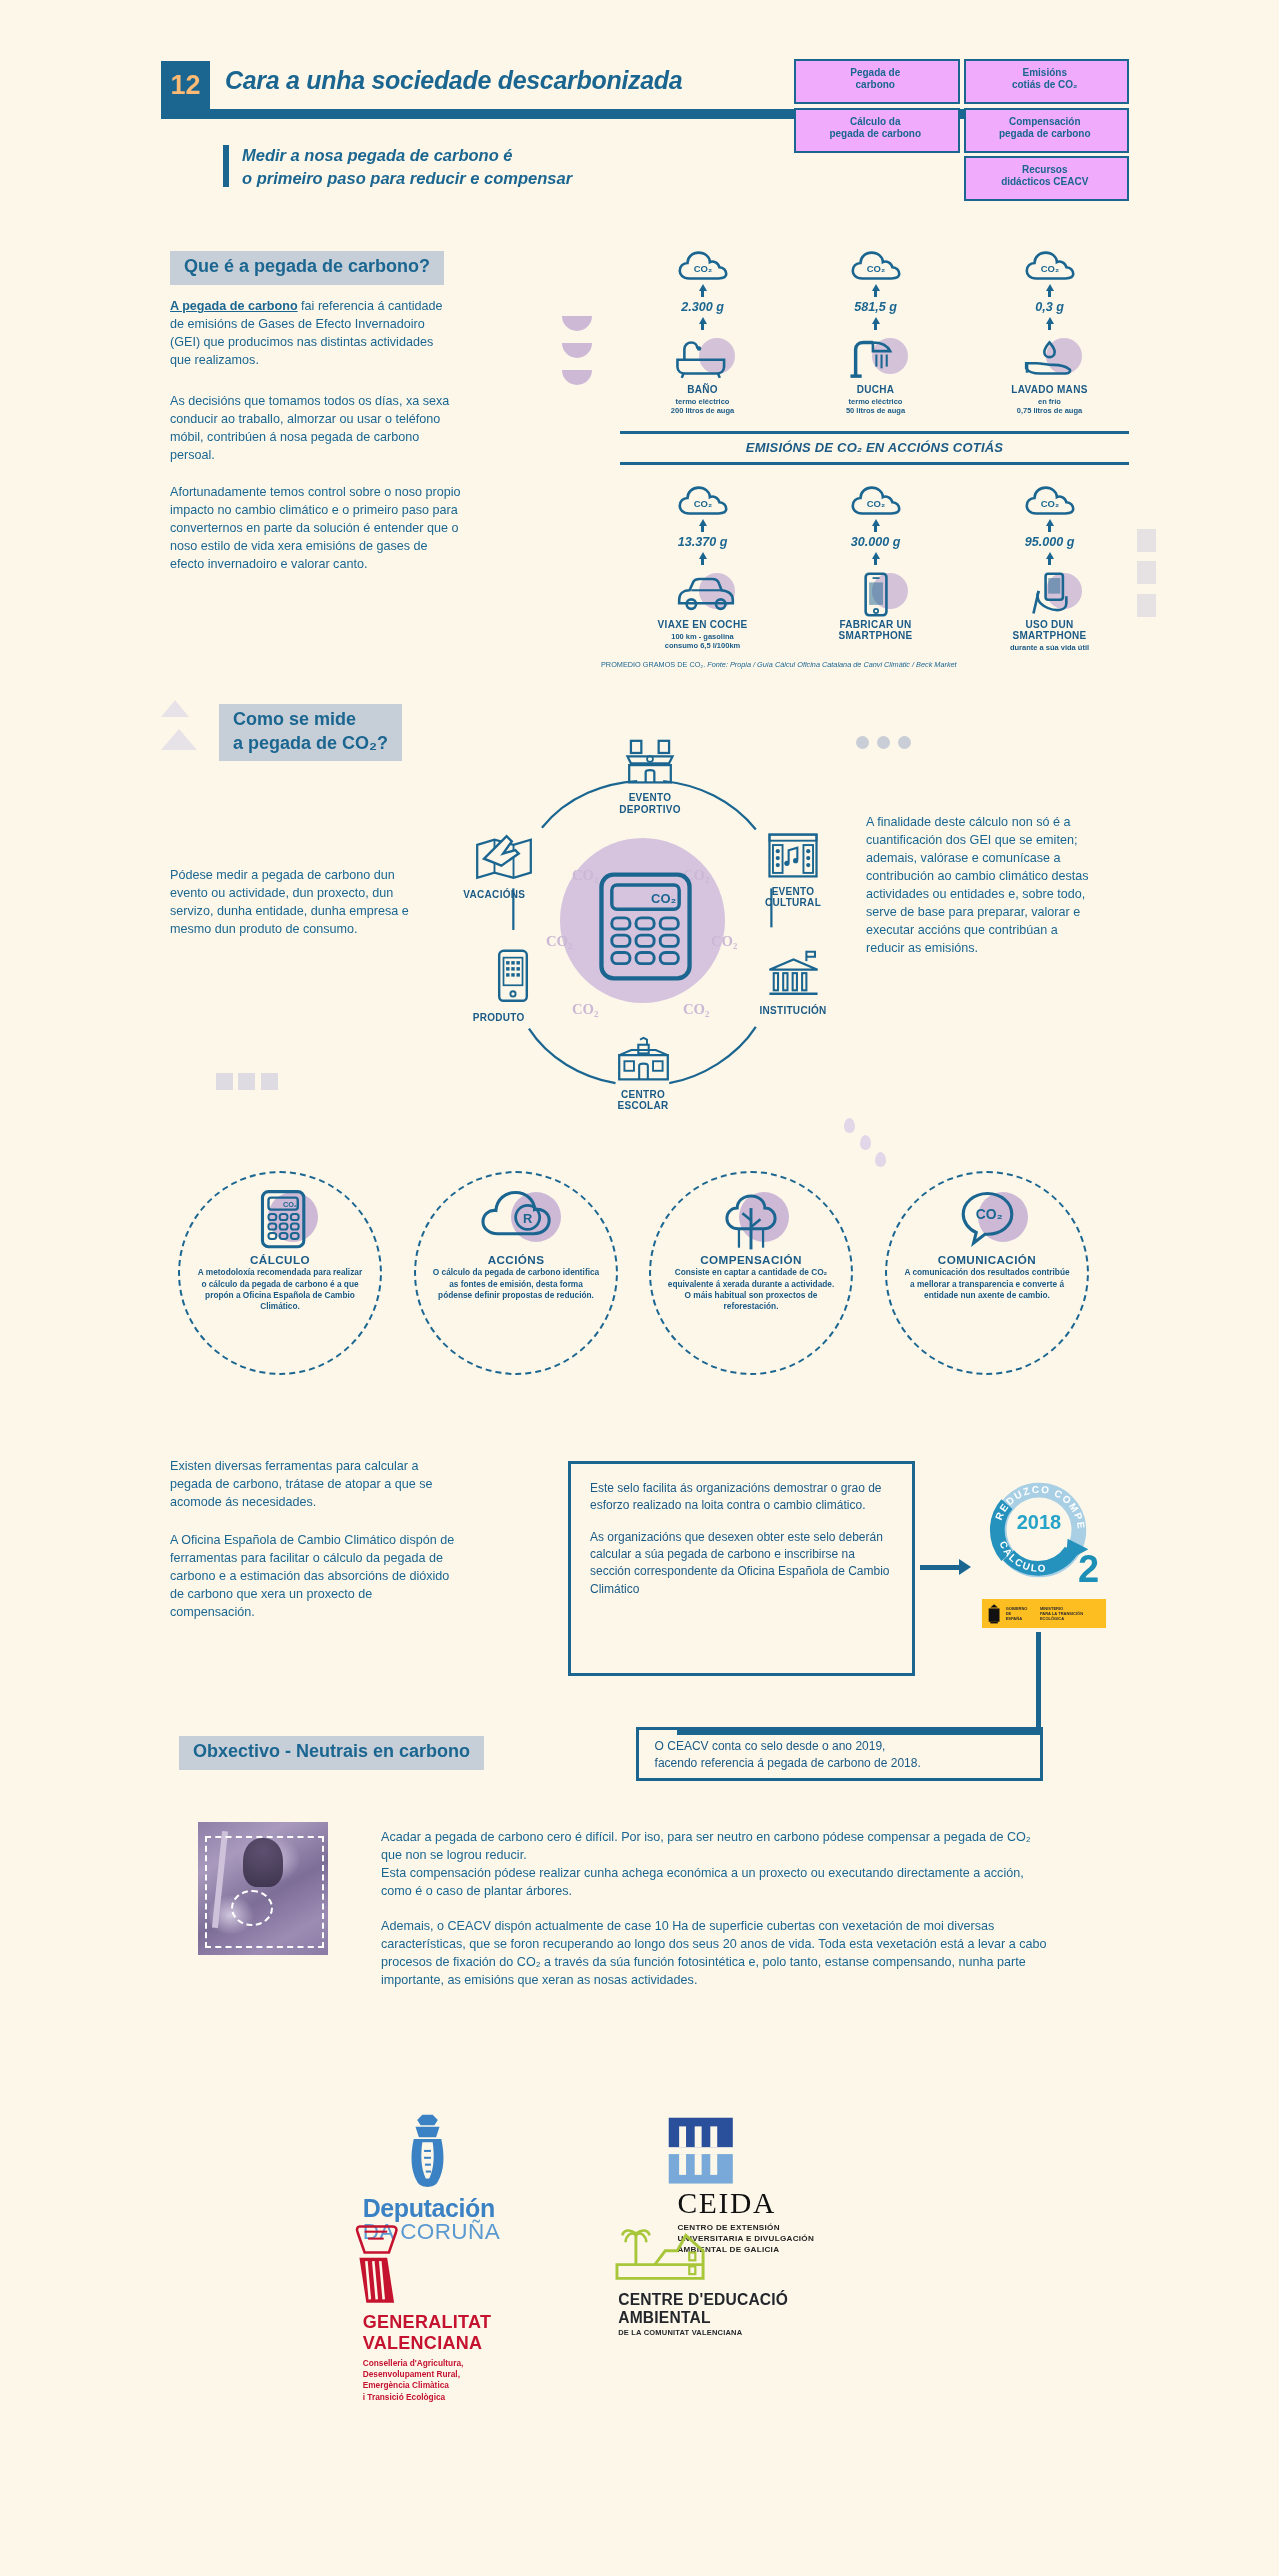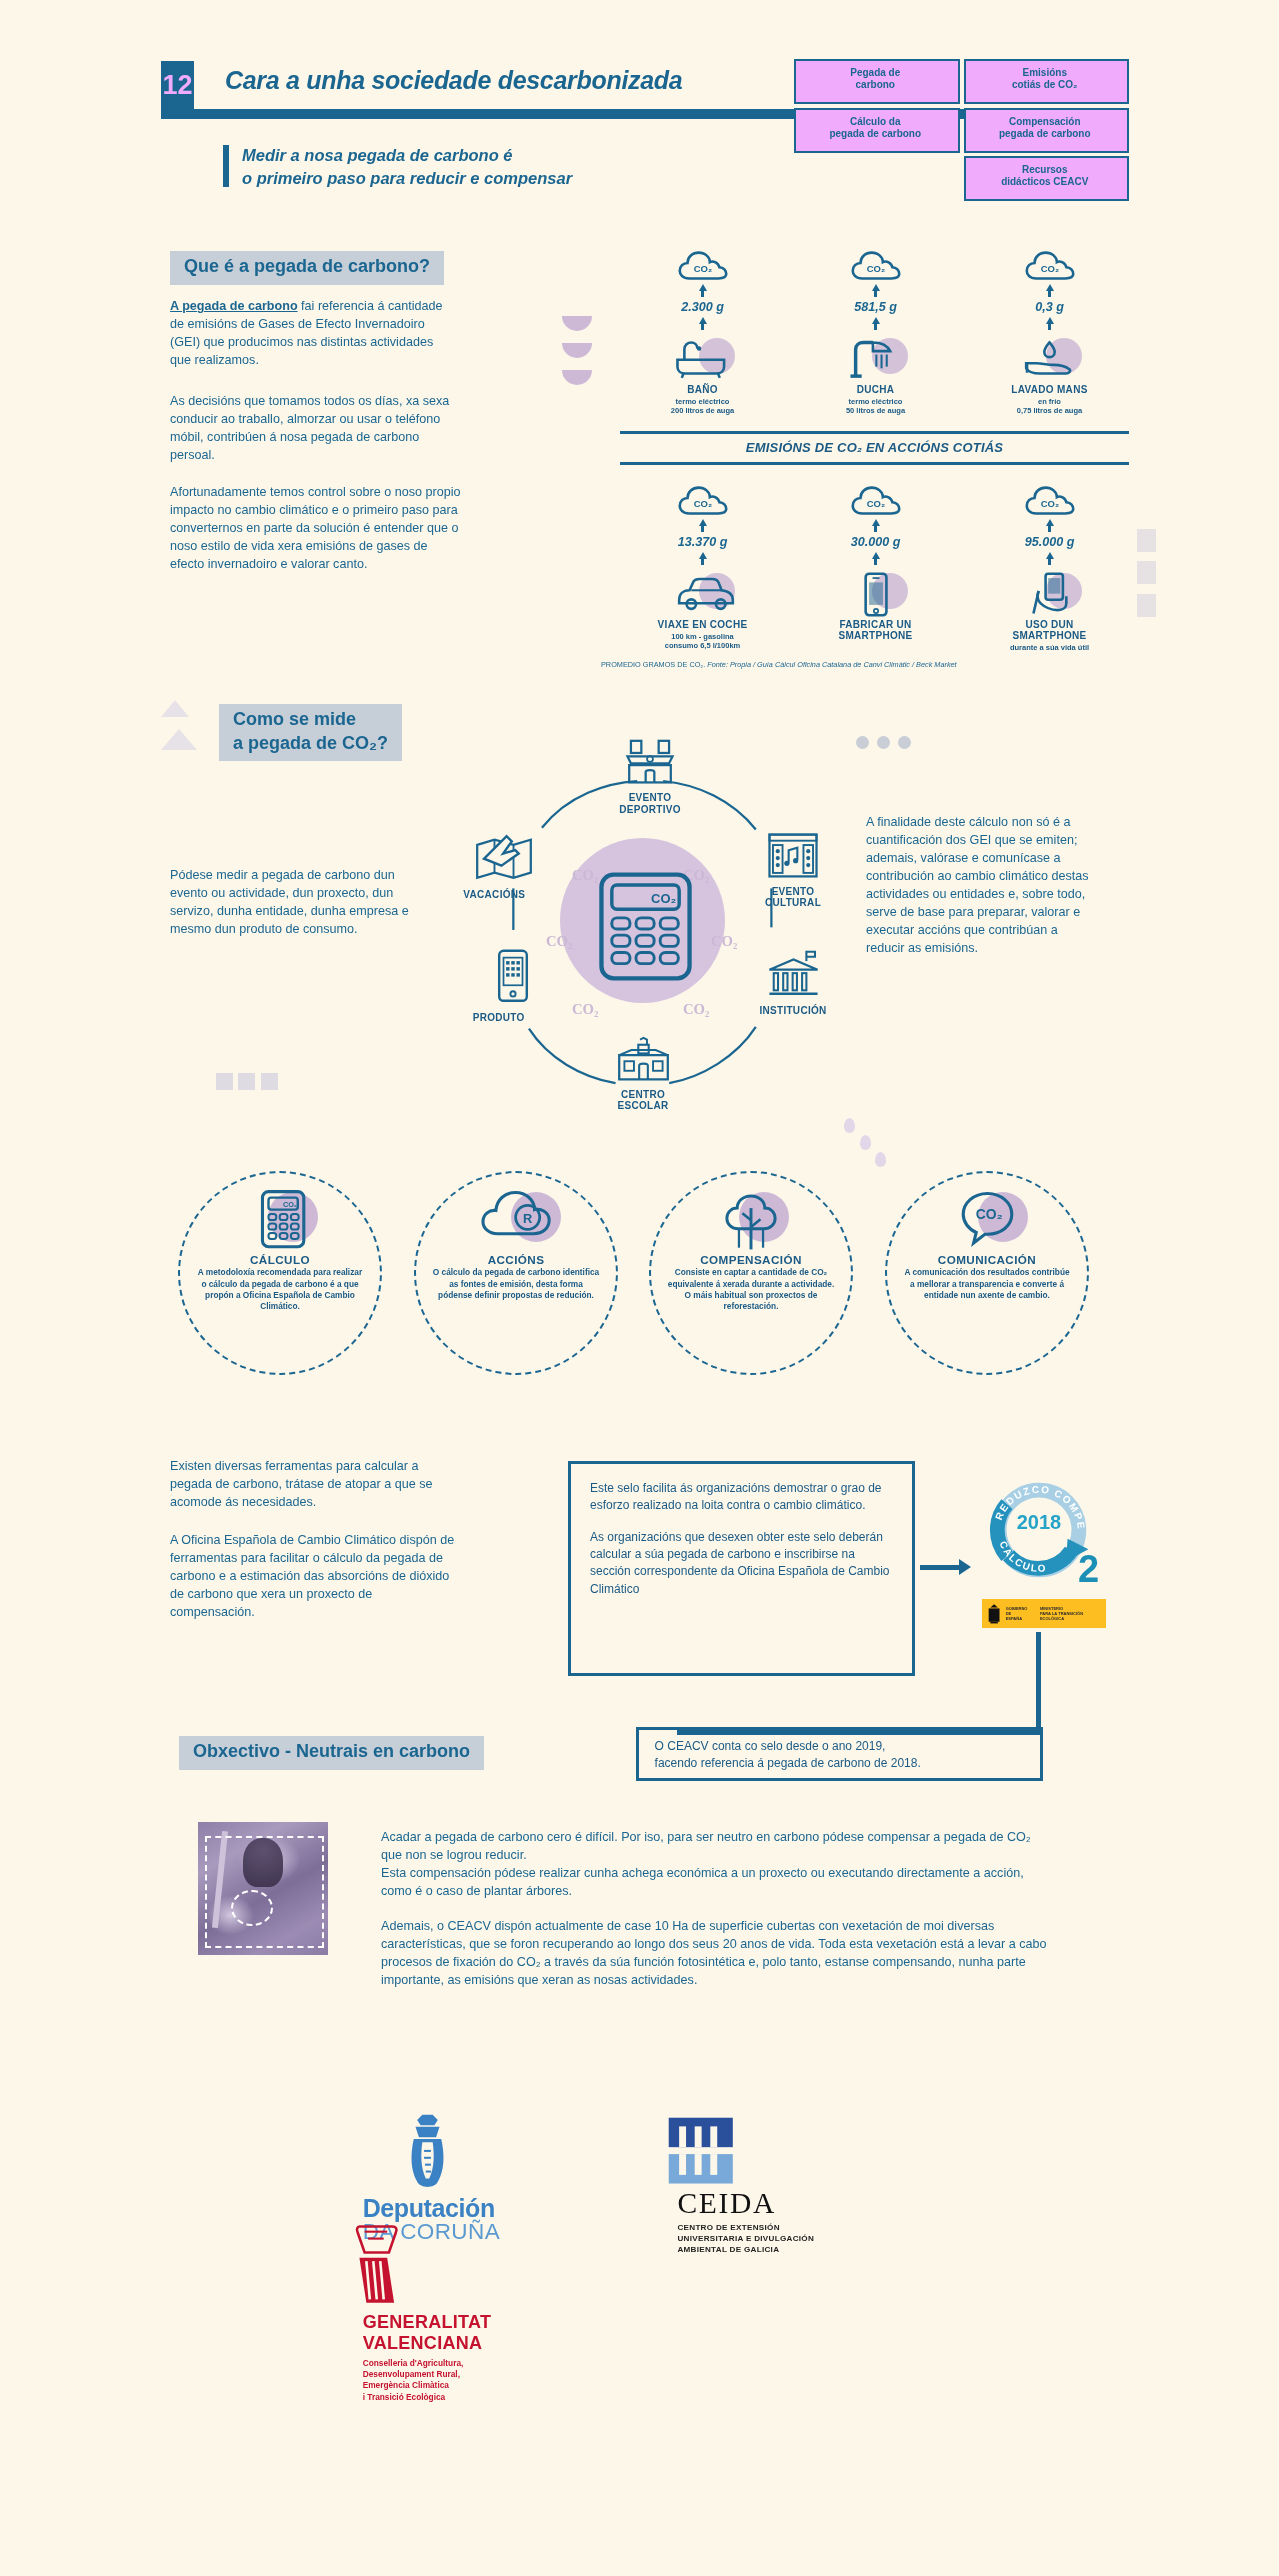--- a/index.html
+++ b/index.html
@@ -8,22 +8,22 @@
     background: #fdf7ea;
     font-family: "Liberation Sans", sans-serif;
     color: #1a5a85;
     position: relative;
     overflow: hidden;
   }
   .page { position: absolute; left: 0; top: 0; width: 1280px; height: 2576px; }
 
   
   .hdr-num {
-    position: absolute; left: 161px; top: 61px; width: 33px; height: 49px;
-    background: #1b6690; color: #f0abfc; font-weight: bold; font-size: 27px;
+    position: absolute; left: 161px; top: 61px; width: 49px; height: 49px;
+    background: #1b6690; color: #fdba74; font-weight: bold; font-size: 27px;
     display: flex; align-items: center; justify-content: center;
   }
   .hdr-title {
     position: absolute; left: 225px; top: 66px;
     font-size: 25px; font-weight: bold; font-style: italic;
     color: #1b6690; letter-spacing: -0.3px;
   }
   .hdr-rule {
     position: absolute; left: 161px; top: 109px; width: 806px; height: 9.5px;
     background: #1b6690;
@@ -794,16 +794,34 @@
         <div class="gv-t1">VALENCIANA</div>
         <div class="gv-sub">
           <span>Conselleria d'Agricultura,</span><br>
           <span>Desenvolupament Rural,</span><br>
           <span>Emergència Climàtica</span><br>
           <span>i Transició Ecològica</span>
         </div>
       </div>
     </div>
 
+    <div class="logo" style="left:613px; top:128px; display:flex; align-items:flex-start;">
+      <svg width="113" height="62" viewBox="0 0 130 72">
+        <path d="M26 8 L26 46" stroke="#a8c63a" stroke-width="3.4"></path>
+        <path d="M26 10 C18 4 12 6 10 12" fill="none" stroke="#a8c63a" stroke-width="3"></path>
+        <path d="M26 10 C34 4 40 6 42 12" fill="none" stroke="#a8c63a" stroke-width="3"></path>
+        <path d="M26 12 C20 6 14 14 14 20" fill="none" stroke="#a8c63a" stroke-width="3"></path>
+        <path d="M26 12 C32 6 38 14 38 20" fill="none" stroke="#a8c63a" stroke-width="3"></path>
+        <path d="M4 46 H48 L60 30 H74 L84 12 L104 30 V62 H4 Z" fill="none" stroke="#a8c63a" stroke-width="3.4"></path>
+        <rect x="88" y="32" width="7" height="9" fill="none" stroke="#a8c63a" stroke-width="2.6"></rect>
+        <rect x="88" y="48" width="7" height="9" fill="none" stroke="#a8c63a" stroke-width="2.6"></rect>
+        <line x1="48" y1="46" x2="104" y2="46" stroke="#a8c63a" stroke-width="3"></line>
+      </svg>
+      <div style="margin-left:5.2px; margin-top:3.5px">
+        <div class="cea-t">CENTRE D'EDUCACIÓ</div>
+        <div class="cea-t">AMBIENTAL</div>
+        <div class="cea-sub">DE LA COMUNITAT VALENCIANA</div>
+      </div>
+    </div>
   </div>
 
 </div>
 
 
 </body></html>

